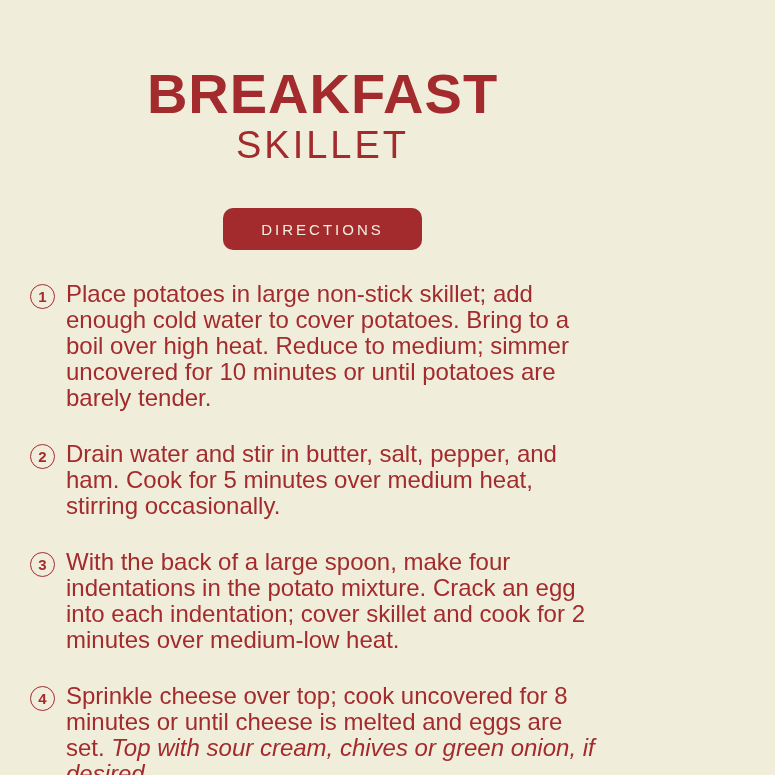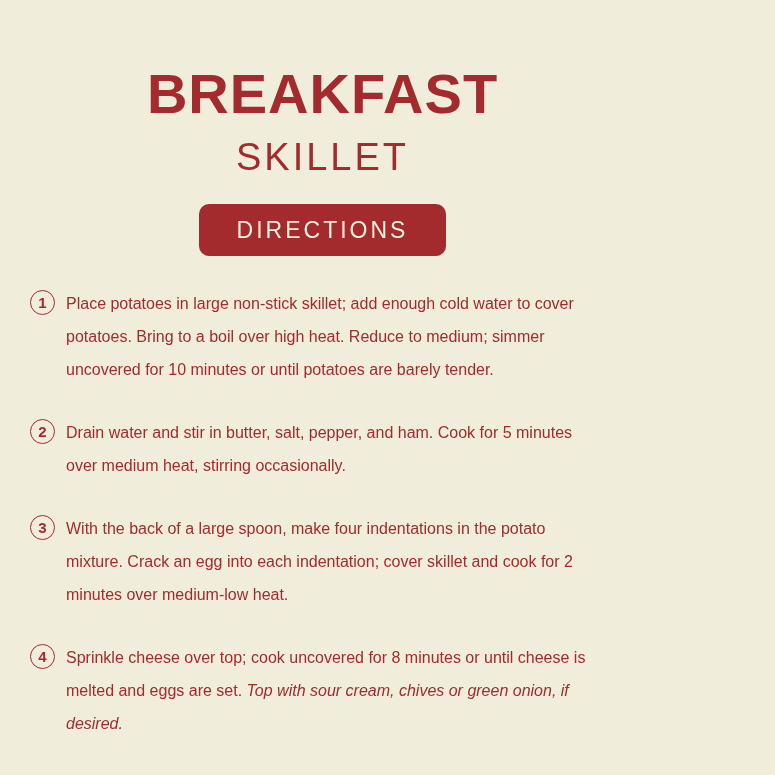--- a/index.html
+++ b/index.html
@@ -28,28 +28,28 @@
     font-weight: bold;
     letter-spacing: 1px;
     line-height: 1.0;
   }
   .subtitle {
     color: var(--accent);
     font-size: 38px;
     font-weight: normal;
     letter-spacing: 3px;
     line-height: 1.0;
-    margin-top: 16px;
+    margin-top: 4px;
   }
   .directions-btn {
     display: inline-block;
-    margin-top: 28px;
+    margin-top: 44px;
     background: var(--accent);
     color: var(--btn-text);
-    font-size: 23px;
+    font-size: 15px;
     letter-spacing: 3px;
     padding: 13px 38px 12px 38px;
     border-radius: 10px;
     border: none;
     font-family: "Liberation Sans", sans-serif;
     cursor: pointer;
   }
   .steps {
     list-style: none;
     margin-top: 31px;
@@ -71,22 +71,22 @@
     font-size: 15px;
     font-weight: bold;
     display: flex;
     align-items: center;
     justify-content: center;
     margin-top: 3px;
     margin-right: 11px;
   }
   .text {
     color: var(--accent);
-    font-size: 16px;
-    line-height: 33px;
+    font-size: 24px;
+    line-height: 26px;
     max-width: 668px;
   }
   .text em { font-style: italic; }
 </style>
 </head>
 <body>
 
 <div class="card">
 
   <div class="header">

